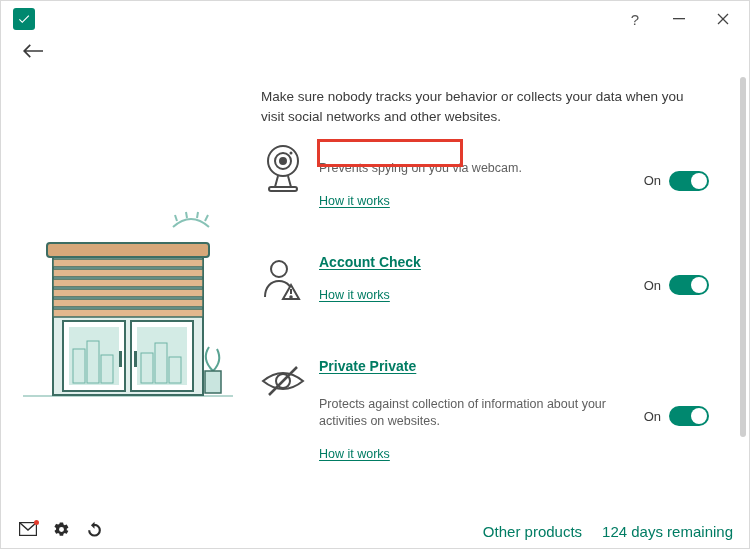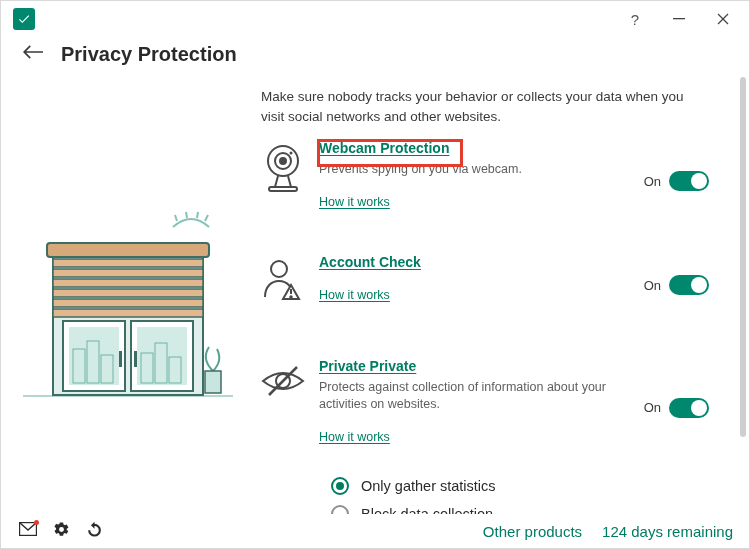--- a/index.html
+++ b/index.html
@@ -59,21 +59,21 @@
   .ficon { width:58px; flex:0 0 58px; display:flex; align-items:flex-start; justify-content:flex-start; padding-top:4px; }
   .ftext { flex:1 1 auto; padding-right:10px; }
   .fstate { flex:0 0 80px; display:flex; align-items:center; justify-content:flex-end; gap:8px; padding-top:14px; }
   .stateword { font-size:13px; color:#3a3a3a; }
 
   .flink {
     color:#007c63; font-size:14px; text-decoration:underline; font-weight:600;
     text-underline-offset:2px;
   }
   .flink.small { font-size:12.5px; font-weight:500; }
-  .fdesc { color:#5f5f5f; font-size:12.5px; margin-top:4px; line-height:1.35; }
+  .fdesc { color:#5f5f5f; font-size:12.5px; margin-top:21px; line-height:1.35; }
   .howit { margin-top:14px; }
 
   .highlight-box {
     position:absolute; border:3px solid #e33b2c; pointer-events:none;
     left:316px; top:138px; width:146px; height:28px;
   }
 
   .toggle {
     width:40px; height:20px; background:#00886f; border-radius:10px; position:relative;
   }
@@ -131,21 +131,20 @@
     </div>
   </div>
 </div>
 
 <div class="header">
   <div class="back-arrow">
     <svg width="20" height="16" viewBox="0 0 24 16">
         <path d="M8 0 0 8l8 8 1.4-1.4L3.8 9H24V7H3.8l5.6-5.6z" fill="#3a3a3a"></path>
       </svg>
   </div>
-  <h1>Privacy Protection</h1>
 </div>
 
 <div class="body">
 
   <div class="intro">Make sure nobody tracks your behavior or collects your data when you visit social networks and other websites.</div>
 
   <div class="illustration">
     <svg width="210" height="220" viewBox="0 0 210 220">
 
       <rect x="0" y="200" width="210" height="2" fill="#b6d7d0"></rect>
@@ -198,21 +197,20 @@
       <svg width="44" height="50" viewBox="0 0 44 50" fill="none" stroke="#4a4a4a" stroke-width="2">
         <circle cx="22" cy="18" r="15"></circle>
         <circle cx="22" cy="18" r="8"></circle>
         <circle cx="22" cy="18" r="3" fill="#4a4a4a"></circle>
         <circle cx="30" cy="10" r="1.5" fill="#4a4a4a" stroke="none"></circle>
         <path d="M17 33 L14 44 L30 44 L27 33"></path>
         <rect x="8" y="44" width="28" height="4" rx="2"></rect>
       </svg>
     </div>
     <div class="ftext">
-      <a class="flink">Webcam Protection</a>
       <div class="fdesc">Prevents spying on you via webcam.</div>
       <div class="howit"><a class="flink small">How it works</a></div>
     </div>
     <div class="fstate">
       <span class="stateword">On</span>
       <div class="toggle"></div>
     </div>
   </div>
 
   <div class="feature f2">
@@ -247,32 +245,20 @@
       <a class="flink">Private Private</a>
       <div class="fdesc">Protects against collection of information about your activities on websites.</div>
       <div class="howit"><a class="flink small">How it works</a></div>
     </div>
     <div class="fstate">
       <span class="stateword">On</span>
       <div class="toggle"></div>
     </div>
   </div>
 
-  <div class="radios">
-    <div class="radio-row">
-      <div class="radio-outer sel">
-          <div class="radio-inner"></div>
-        </div>
-      <div class="radio-label">Only gather statistics</div>
-    </div>
-    <div class="radio-row">
-      <div class="radio-outer"></div>
-      <div class="radio-label">Block data collection</div>
-    </div>
-  </div>
 
 </div>
 
 <div class="highlight-box"></div>
 
 <div class="scrollbar"></div>
 
 <div class="footer">
   <div class="footer-left">
     <div class="fic">

